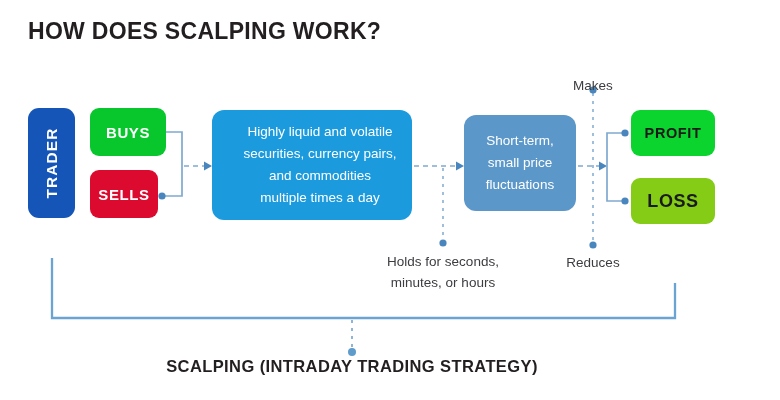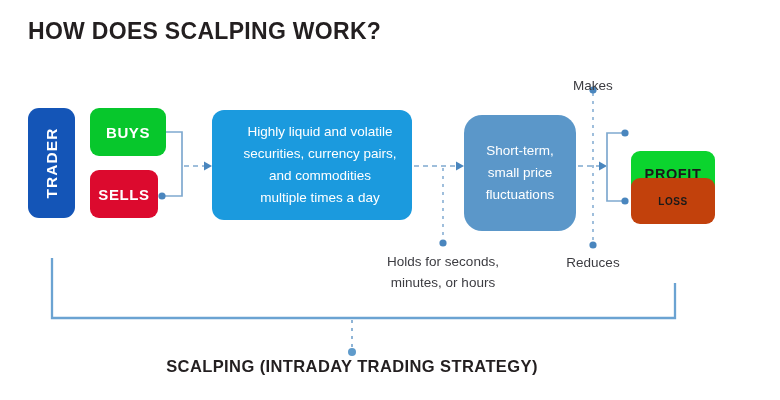--- a/index.html
+++ b/index.html
@@ -64,38 +64,38 @@
     left: 212px; top: 110px; width: 200px; height: 110px;
     background: #1b9ade; border-radius: 12px; padding-left: 16px;
   }
   .box-liquid .ptext {
     color: #ffffff;
     font-size: 13.5px;
     line-height: 22px;
     padding: 0 10px;
   }
   .box-short {
-    left: 464px; top: 115px; width: 112px; height: 116px;
-    background: #5b97c9; border-radius: 18px;
+    left: 464px; top: 115px; width: 112px; height: 96px;
+    background: #5b97c9; border-radius: 12px;
   }
   .box-short .ptext {
     color: #ffffff;
     font-size: 13.5px;
     line-height: 22px;
     padding: 0 8px;
   }
   .box-profit {
     left: 631px; top: 110px; width: 84px; height: 46px;
     background: #0bd42e; color: #1a1a1a;
-    font-size: 14.5px; font-weight: bold; letter-spacing: 0.6px; margin-top: 41px;
+    font-size: 14.5px; font-weight: bold; letter-spacing: 0.6px;
   }
   .box-loss {
     left: 631px; top: 178px; width: 84px; height: 46px;
-    background: #c2410c; color: #1a1a1a;
-    font-size: 10px; font-weight: bold; letter-spacing: 0.6px;
+    background: #84cc16; color: #1a1a1a;
+    font-size: 18px; font-weight: bold; letter-spacing: 0.6px;
   }
 
   
   #wires {
     position: absolute;
     left: 0; top: 0;
     width: 780px; height: 400px;
   }
 
   

